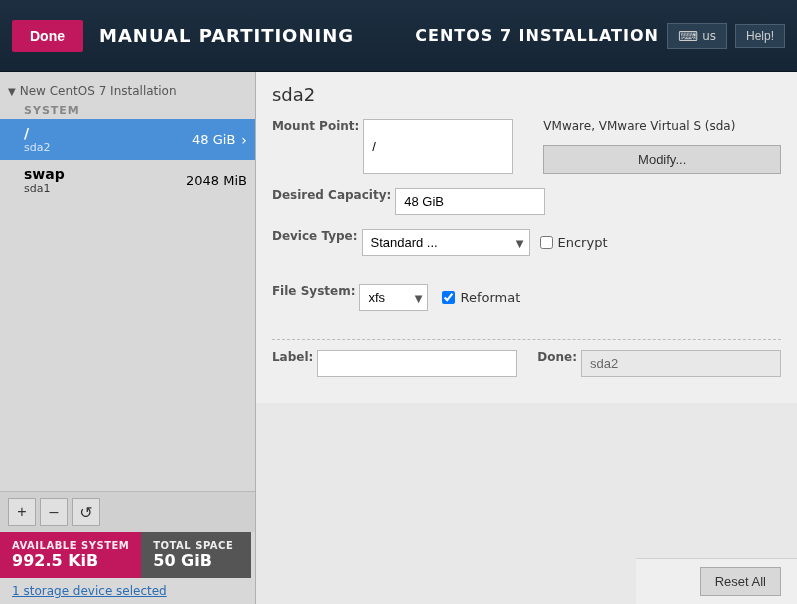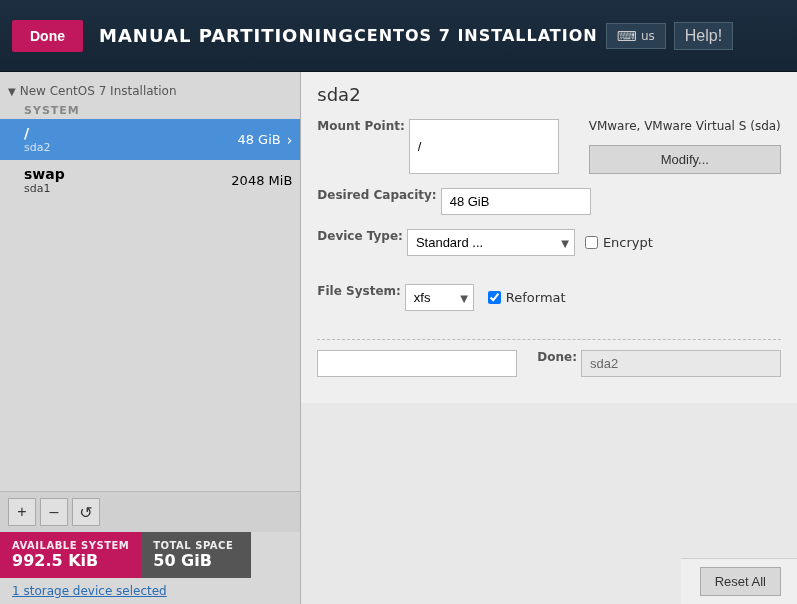--- a/index.html
+++ b/index.html
@@ -10,20 +10,21 @@
       width: 797px;
       height: 604px;
       overflow: hidden;
     }
 
     
     .header {
       background: linear-gradient(180deg, #1c2e40 0%, #162535 100%);
       display: flex;
       align-items: center;
+      justify-content: space-between;
       padding: 0 12px;
       height: 72px;
       border-bottom: 1px solid #0a1520;
     }
     .header-left {
       display: flex;
       align-items: center;
       gap: 16px;
     }
     .header-title {
@@ -64,21 +65,21 @@
       gap: 4px;
     }
     .keyboard-icon {
       font-size: 14px;
     }
     .help-button {
       background: #2a3f52;
       color: #ccc;
       border: 1px solid #4a6070;
       padding: 4px 10px;
-      font-size: 16px;
+      font-size: 12px;
       cursor: pointer;
     }
 
     
     .main {
       display: flex;
       height: calc(604px - 72px);
       background: #e8e8e8;
     }
 
@@ -509,20 +510,21 @@
             <input type="checkbox" class="form-checkbox" id="reformat-cb" checked="" style="">
             <label class="checkbox-label" for="reformat-cb">Reformat</label>
           </div>
         </div>
       </div>
 
       <hr class="section-divider">
 
       <div class="bottom-form-row">
         <div class="form-group">
+          <label class="form-label">Label:</label>
           <input class="form-input wide" type="text" value="" style="">
         </div>
         <div class="form-group">
           <label class="form-label">Done:</label>
           <input class="form-input wide form-input-readonly" type="text" value="sda2" readonly="" style="">
         </div>
       </div>
 
     </div>
 

